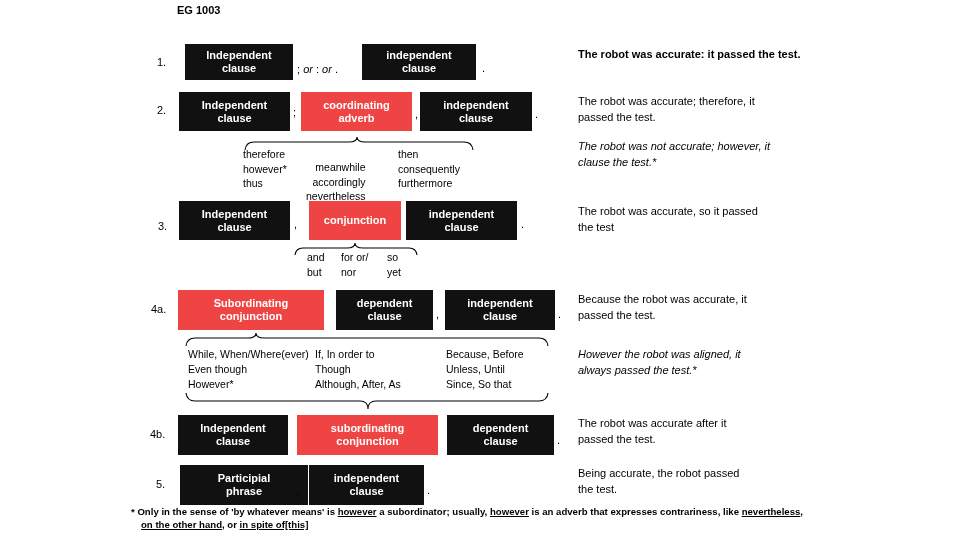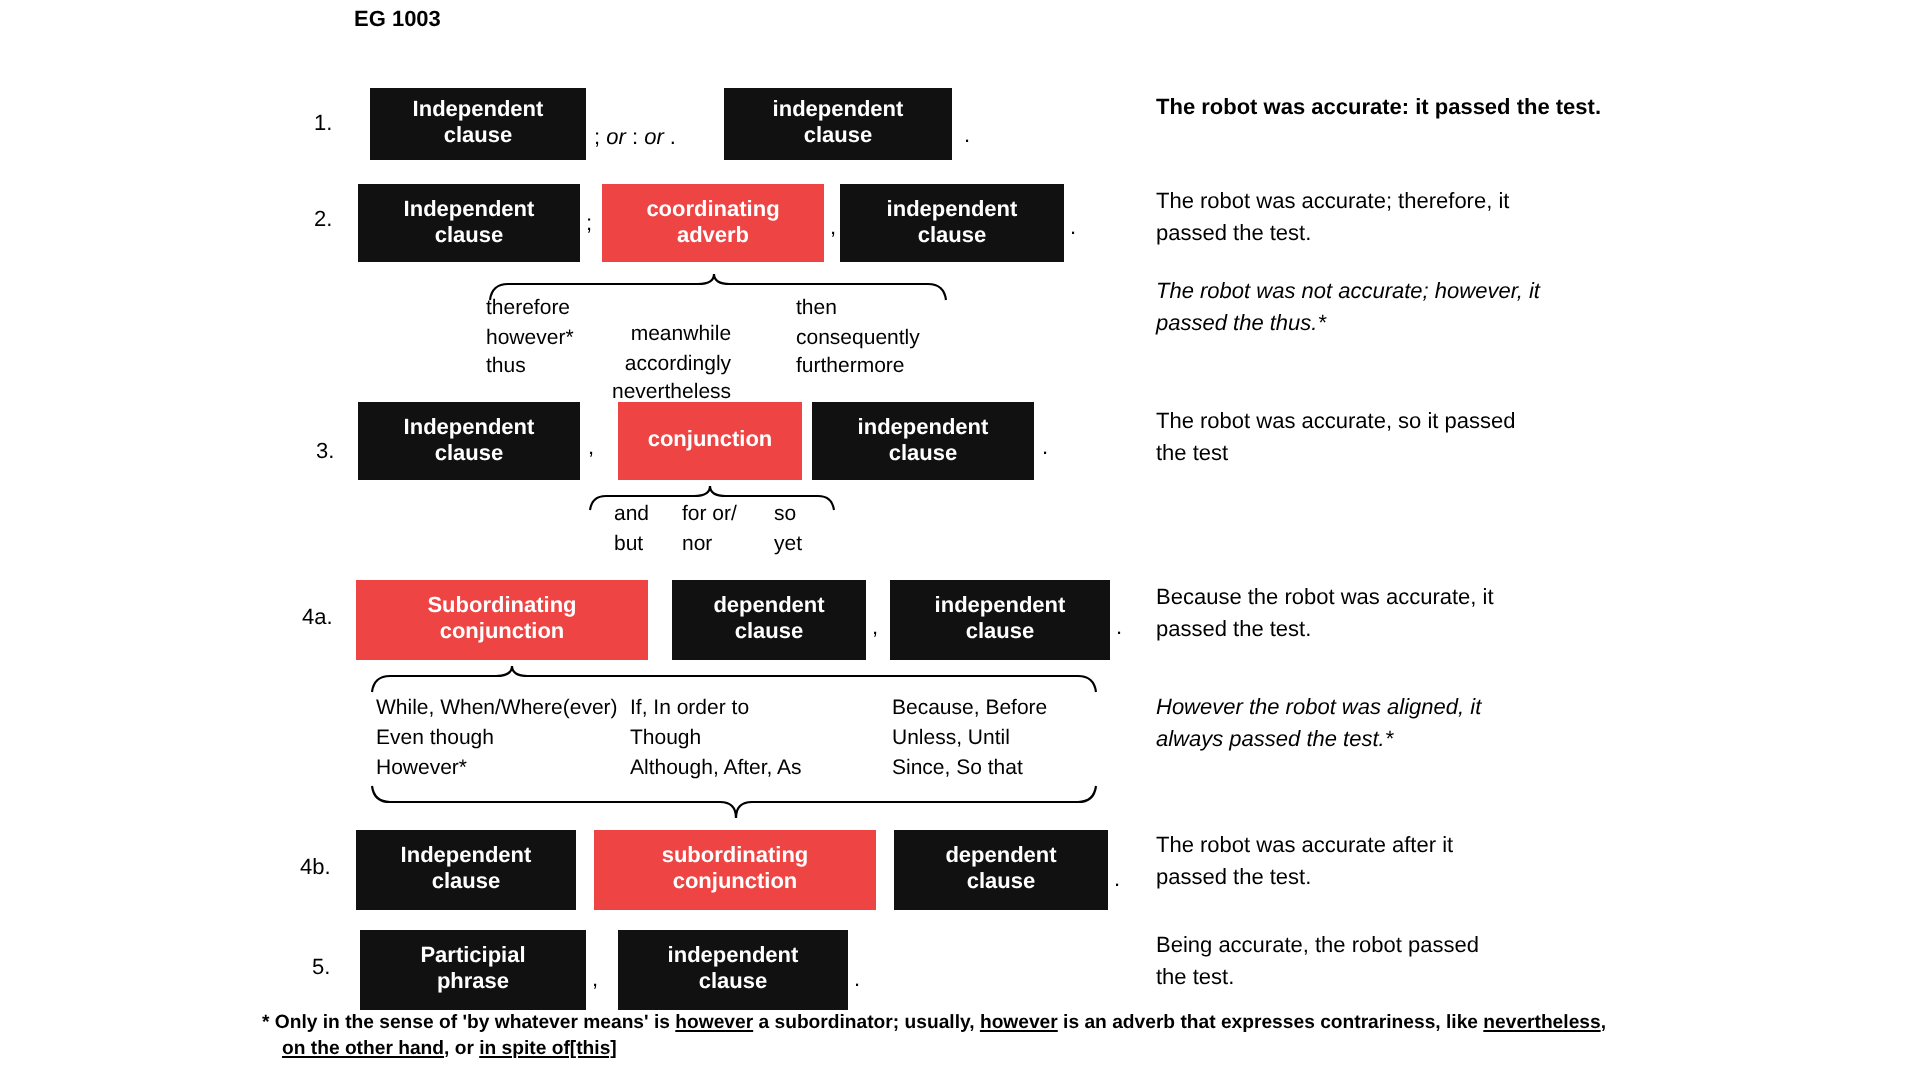--- a/index.html
+++ b/index.html
@@ -161,41 +161,41 @@
     <div>subordinating</div>
     <div>conjunction</div>
   </div>
   <div class="box black" style="left:447px;top:415px;width:107px;height:40px;">
     <div>dependent</div>
     <div>clause</div>
   </div>
   <div class="abs punct" style="left:557px;top:434px;">.</div>
 
   <div class="abs rownum" style="left:156px;top:478px;">5.</div>
-  <div class="box black" style="left:180px;top:465px;width:113px;height:40px;">
+  <div class="box black" style="left:180px;top:465px;width:128px;height:40px;">
     <div>Participial</div>
     <div>phrase</div>
   </div>
   <div class="abs punct" style="left:296px;top:484px;">,</div>
   <div class="box black" style="left:309px;top:465px;width:115px;height:40px;">
     <div>independent</div>
     <div>clause</div>
   </div>
   <div class="abs punct" style="left:427px;top:484px;">.</div>
 
   <div class="abs sentence" style="left:578px;top:46px;font-weight:bold;">
     <div>The robot was accurate: it passed the test.</div>
   </div>
   <div class="abs sentence" style="left:578px;top:93px;">
     <div>The robot was accurate; therefore, it</div>
     <div>passed the test.</div>
   </div>
   <div class="abs sentence i" style="left:578px;top:138px;">
     <div>The robot was not accurate; however, it</div>
-    <div>passed the thus.*</div>
+    <div>clause the test.*</div>
   </div>
   <div class="abs sentence" style="left:578px;top:203px;">
     <div>The robot was accurate, so it passed</div>
     <div>the test</div>
   </div>
   <div class="abs sentence" style="left:578px;top:291px;">
     <div>Because the robot was accurate, it</div>
     <div>passed the test.</div>
   </div>
   <div class="abs sentence i" style="left:578px;top:346px;">

